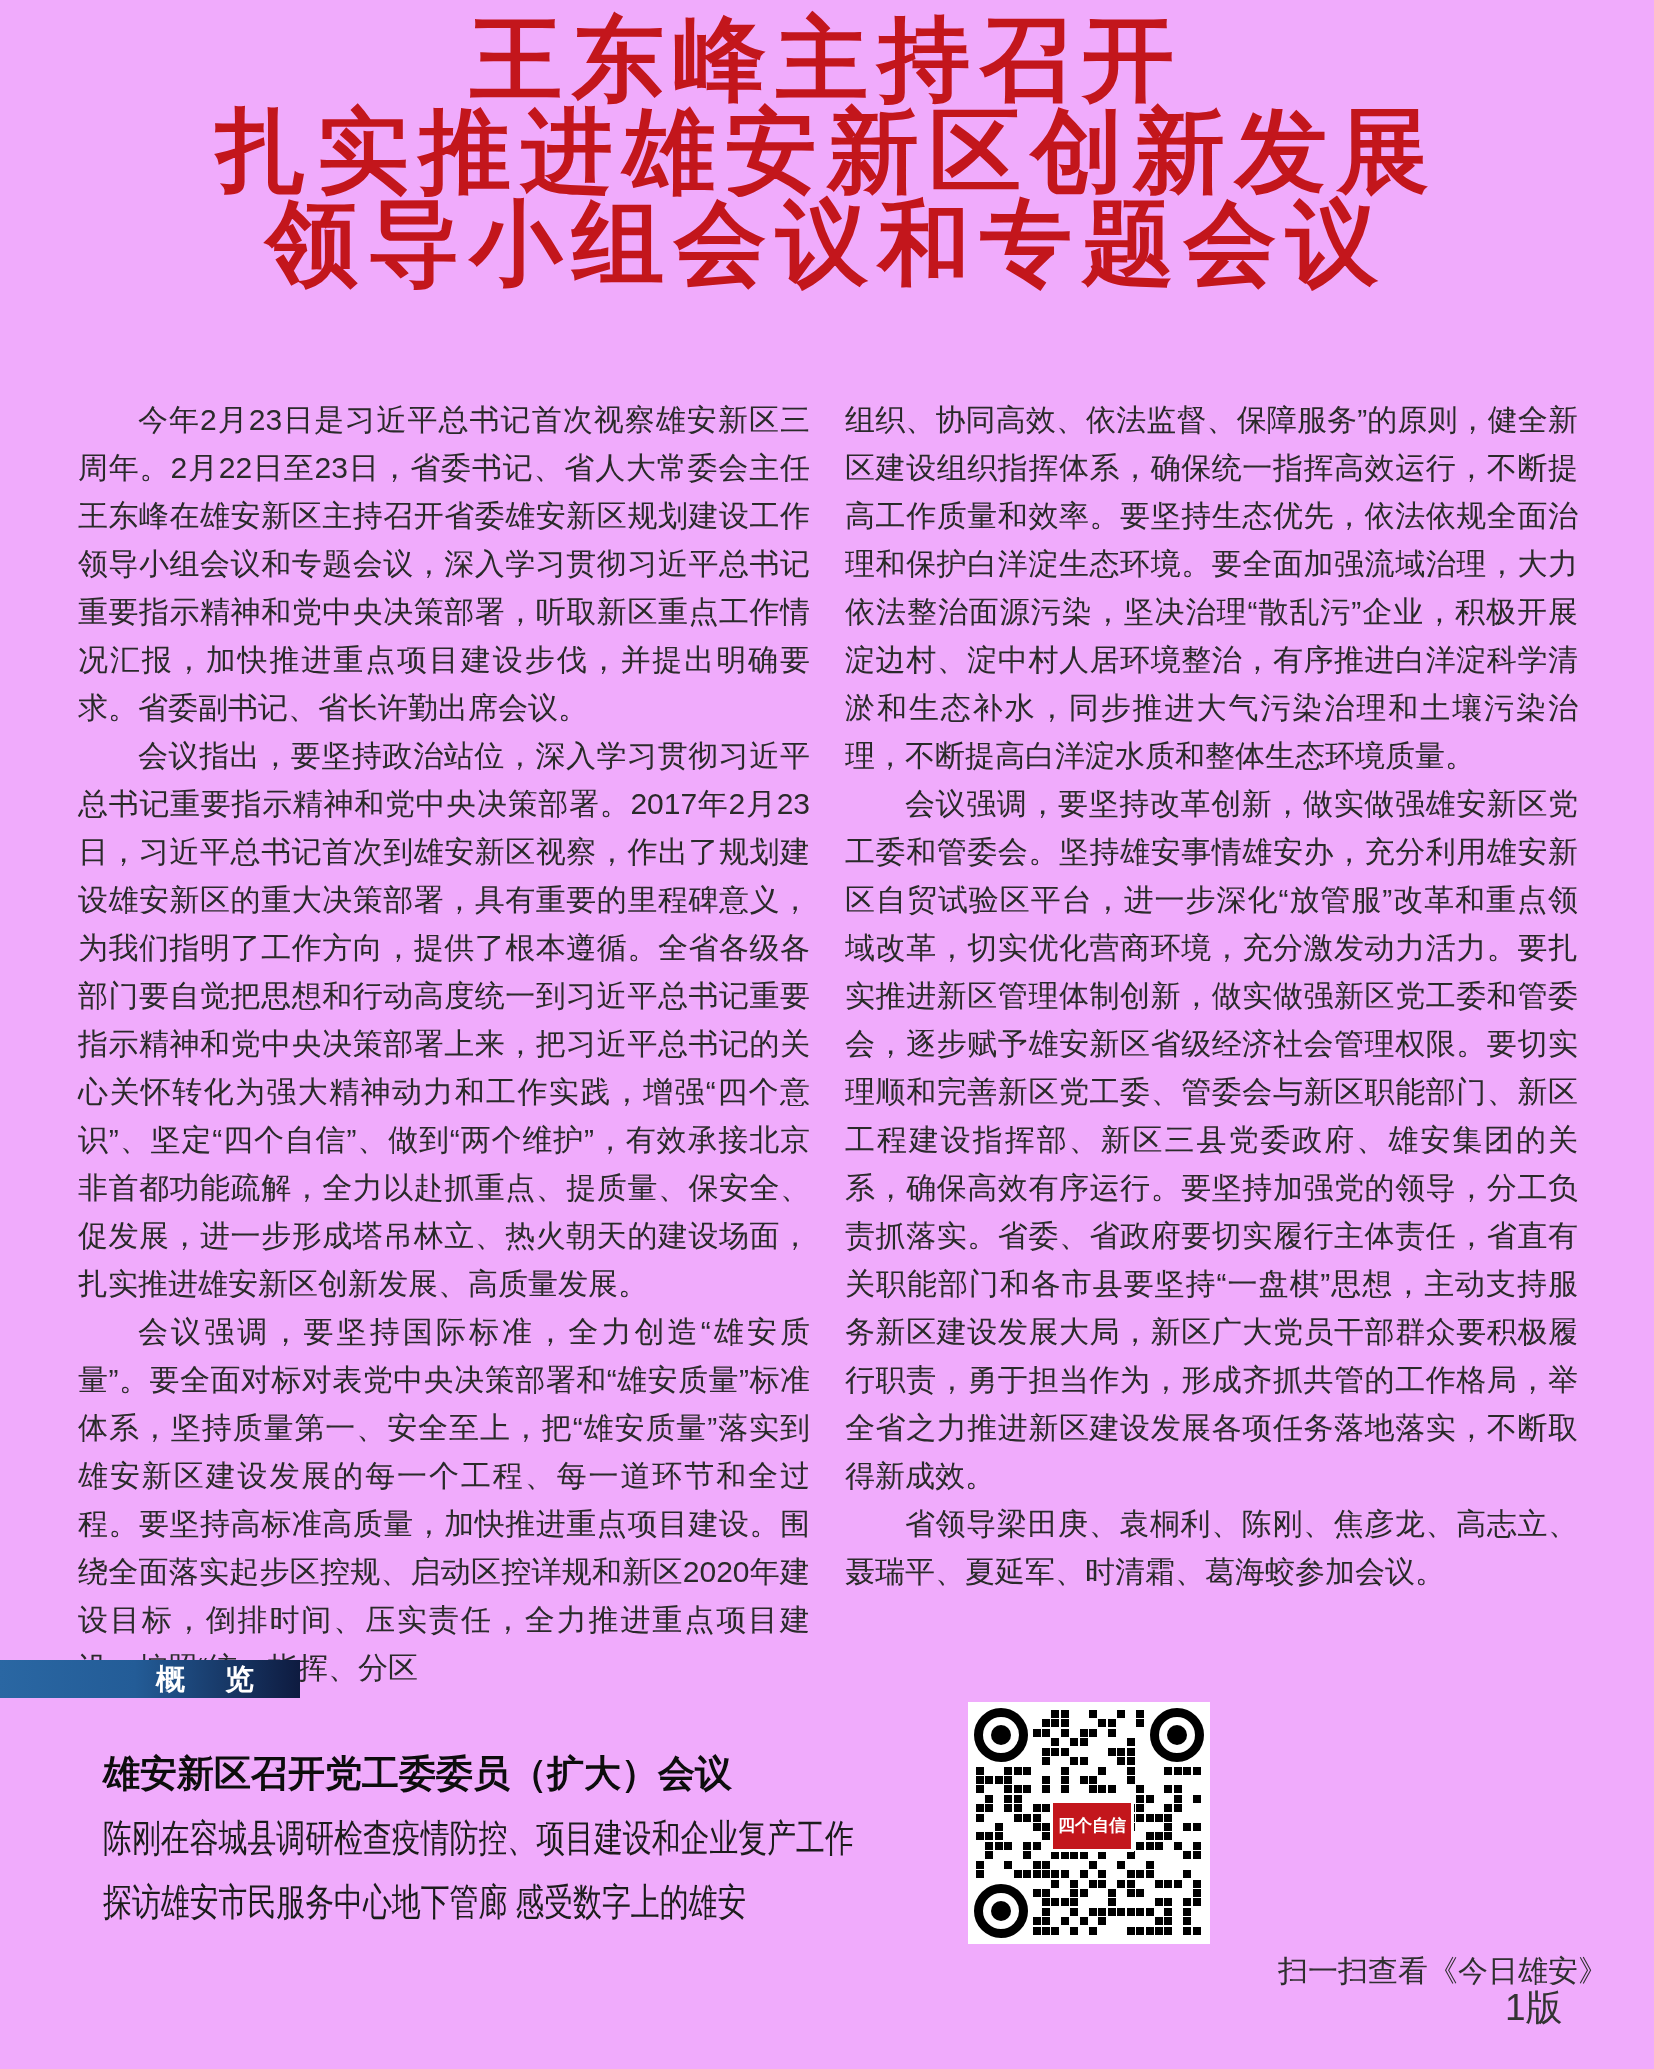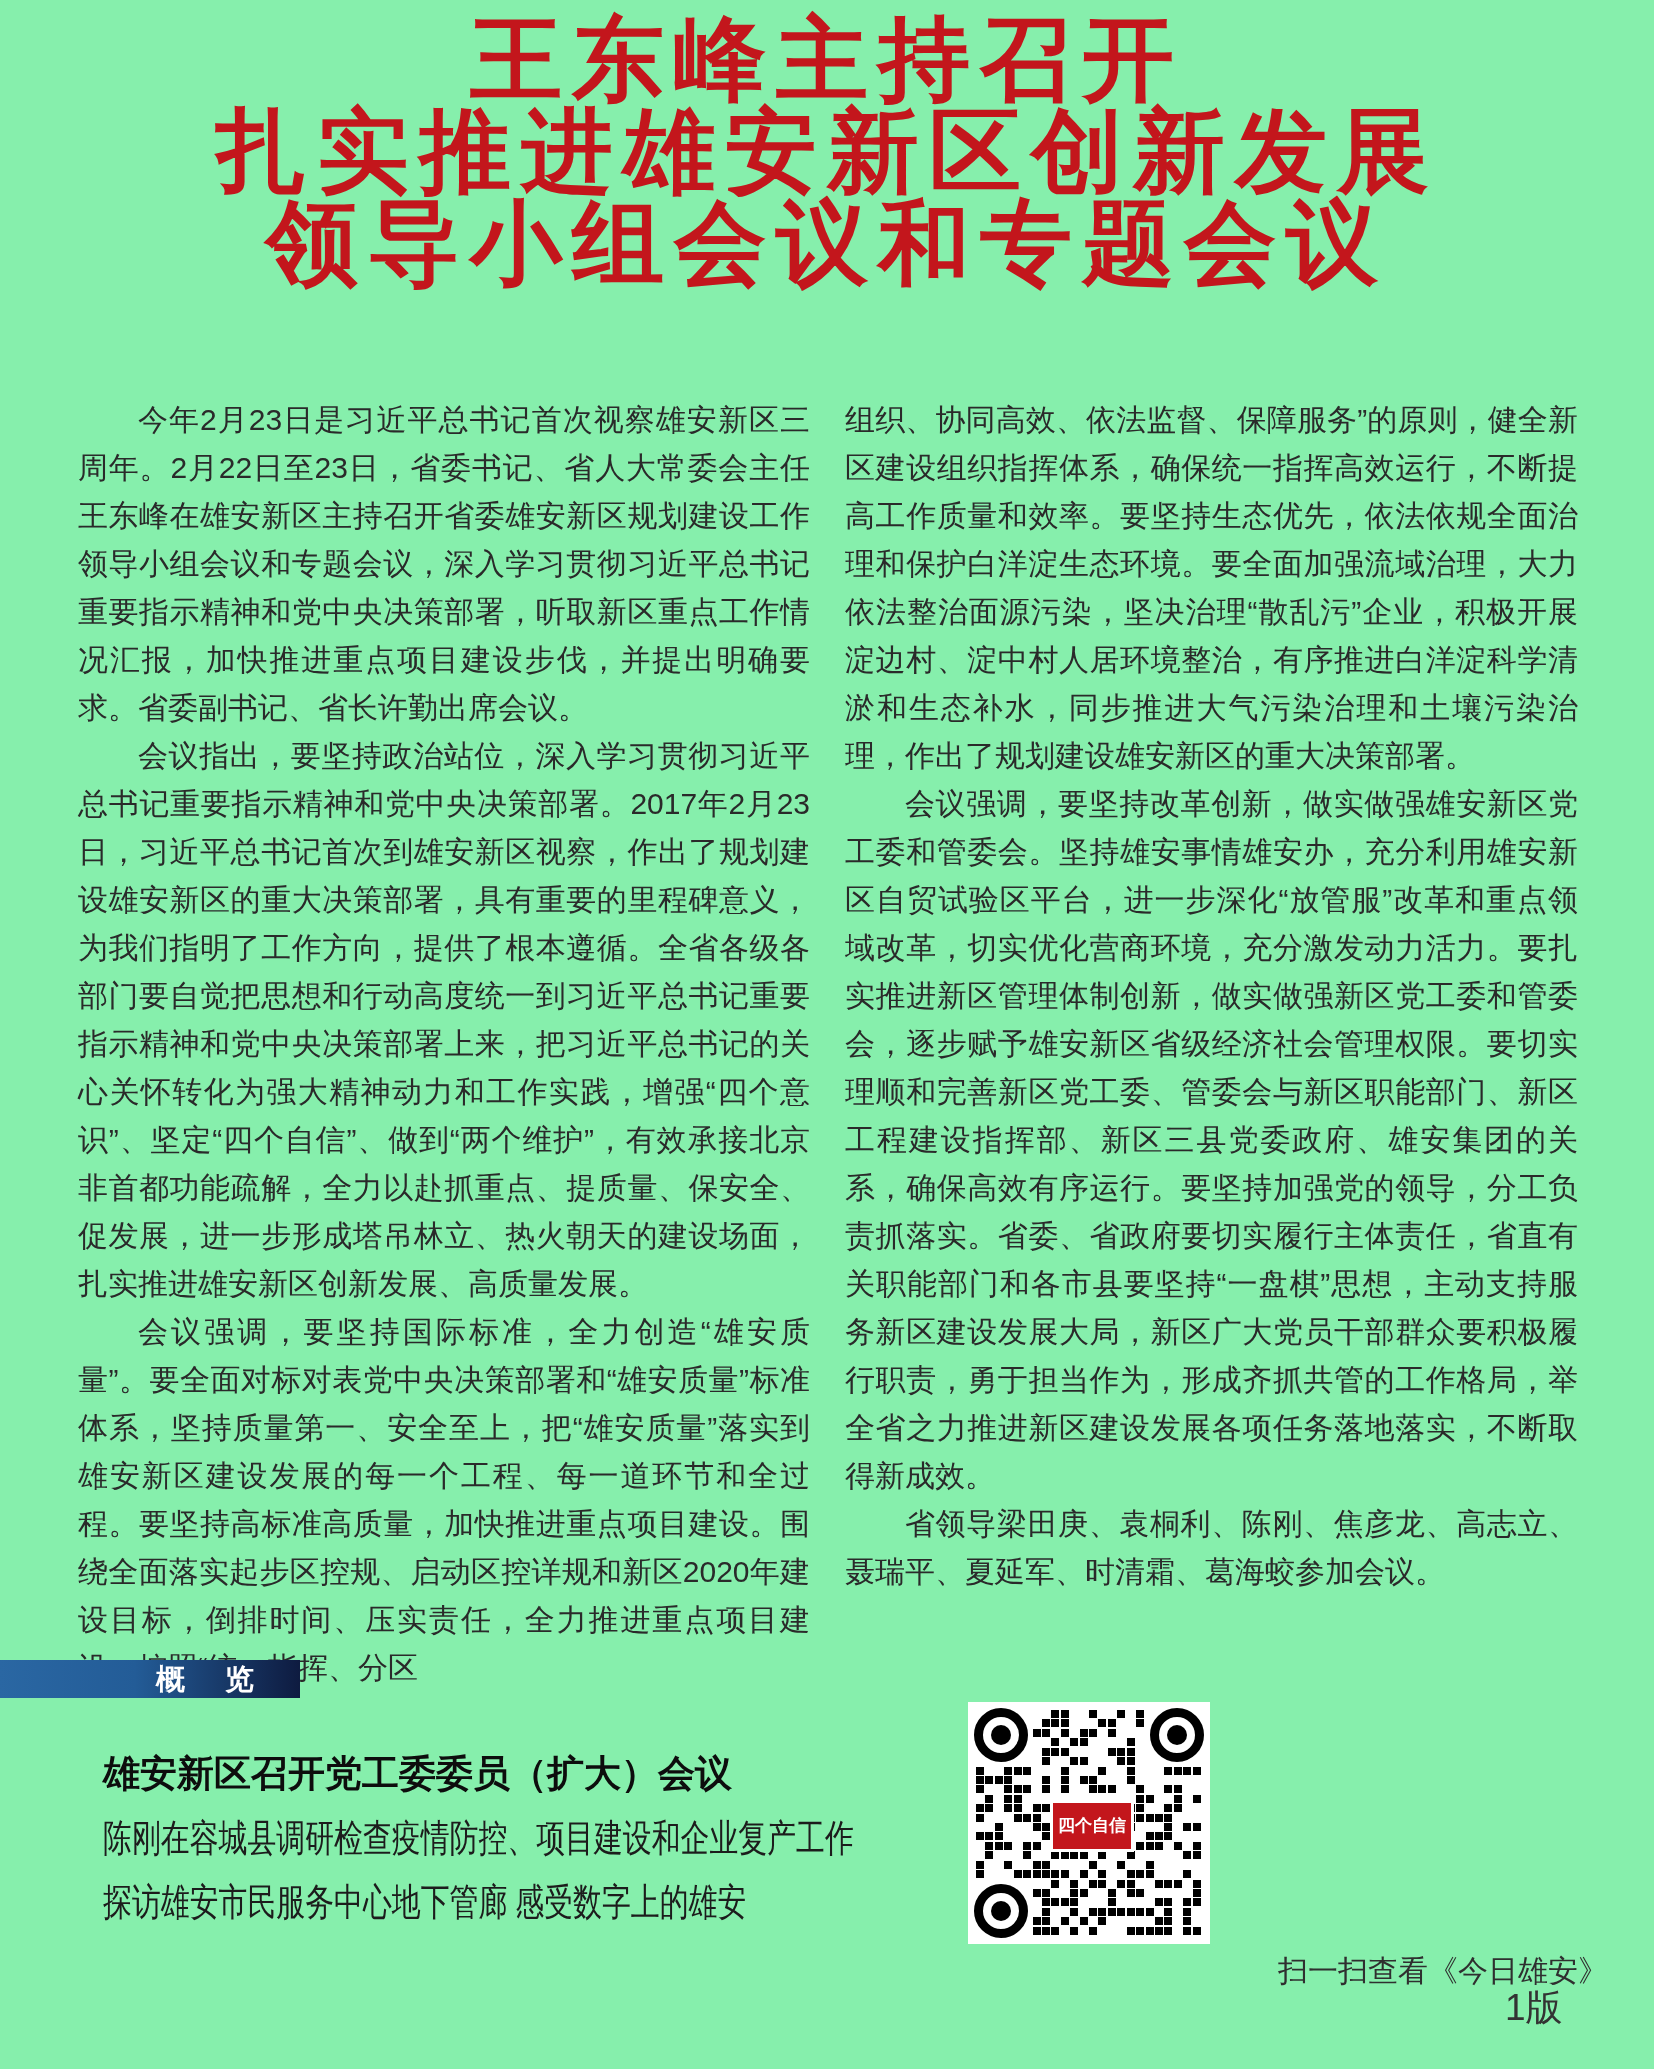--- a/index.html
+++ b/index.html
@@ -1,19 +1,19 @@
 <!DOCTYPE html>
 <html><head>
 <meta charset="utf-8">
 <style>
   html,body{margin:0;padding:0;background:#e8e8e8;}
   .page{
     position:relative;
     width:1654px;height:2069px;
-    background:#86efac;
+    background:#f0abfc;
     margin:0 auto;
     overflow:hidden;
     font-family:"Liberation Sans","DejaVu Sans",sans-serif;
   }
   
   .headline{
     position:absolute;
     left:0;top:14px;width:1654px;
     text-align:center;
     color:#c3161c;
@@ -144,21 +144,21 @@
     <span class="hl">领导小组会议和专题会议</span>
   </div>
 
   <div class="col col-left">
       <p class="indent">今年2月23日是习近平总书记首次视察雄安新区三周年。2月22日至23日，省委书记、省人大常委会主任王东峰在雄安新区主持召开省委雄安新区规划建设工作领导小组会议和专题会议，深入学习贯彻习近平总书记重要指示精神和党中央决策部署，听取新区重点工作情况汇报，加快推进重点项目建设步伐，并提出明确要求。省委副书记、省长许勤出席会议。</p>
       <p class="indent">会议指出，要坚持政治站位，深入学习贯彻习近平总书记重要指示精神和党中央决策部署。2017年2月23日，习近平总书记首次到雄安新区视察，作出了规划建设雄安新区的重大决策部署，具有重要的里程碑意义，为我们指明了工作方向，提供了根本遵循。全省各级各部门要自觉把思想和行动高度统一到习近平总书记重要指示精神和党中央决策部署上来，把习近平总书记的关心关怀转化为强大精神动力和工作实践，增强“四个意识”、坚定“四个自信”、做到“两个维护”，有效承接北京非首都功能疏解，全力以赴抓重点、提质量、保安全、促发展，进一步形成塔吊林立、热火朝天的建设场面，扎实推进雄安新区创新发展、高质量发展。</p>
       <p class="indent">会议强调，要坚持国际标准，全力创造“雄安质量”。要全面对标对表党中央决策部署和“雄安质量”标准体系，坚持质量第一、安全至上，把“雄安质量”落实到雄安新区建设发展的每一个工程、每一道环节和全过程。要坚持高标准高质量，加快推进重点项目建设。围绕全面落实起步区控规、启动区控详规和新区2020年建设目标，倒排时间、压实责任，全力推进重点项目建设，按照“统一指挥、分区</p>
     </div>
 
   <div class="col col-right">
-      <p>组织、协同高效、依法监督、保障服务”的原则，健全新区建设组织指挥体系，确保统一指挥高效运行，不断提高工作质量和效率。要坚持生态优先，依法依规全面治理和保护白洋淀生态环境。要全面加强流域治理，大力依法整治面源污染，坚决治理“散乱污”企业，积极开展淀边村、淀中村人居环境整治，有序推进白洋淀科学清淤和生态补水，同步推进大气污染治理和土壤污染治理，作出了规划建设雄安新区的重大决策部署。</p>
+      <p>组织、协同高效、依法监督、保障服务”的原则，健全新区建设组织指挥体系，确保统一指挥高效运行，不断提高工作质量和效率。要坚持生态优先，依法依规全面治理和保护白洋淀生态环境。要全面加强流域治理，大力依法整治面源污染，坚决治理“散乱污”企业，积极开展淀边村、淀中村人居环境整治，有序推进白洋淀科学清淤和生态补水，同步推进大气污染治理和土壤污染治理，不断提高白洋淀水质和整体生态环境质量。</p>
       <p class="indent">会议强调，要坚持改革创新，做实做强雄安新区党工委和管委会。坚持雄安事情雄安办，充分利用雄安新区自贸试验区平台，进一步深化“放管服”改革和重点领域改革，切实优化营商环境，充分激发动力活力。要扎实推进新区管理体制创新，做实做强新区党工委和管委会，逐步赋予雄安新区省级经济社会管理权限。要切实理顺和完善新区党工委、管委会与新区职能部门、新区工程建设指挥部、新区三县党委政府、雄安集团的关系，确保高效有序运行。要坚持加强党的领导，分工负责抓落实。省委、省政府要切实履行主体责任，省直有关职能部门和各市县要坚持“一盘棋”思想，主动支持服务新区建设发展大局，新区广大党员干部群众要积极履行职责，勇于担当作为，形成齐抓共管的工作格局，举全省之力推进新区建设发展各项任务落地落实，不断取得新成效。</p>
       <p class="indent">省领导梁田庚、袁桐利、陈刚、焦彦龙、高志立、聂瑞平、夏延军、时清霜、葛海蛟参加会议。</p>
     </div>
 
   <div class="overview-bar">
     <span class="overview-label">概 览</span>
   </div>
 
   <div class="overview-list">
       <p class="bold">雄安新区召开党工委委员（扩大）会议</p>

